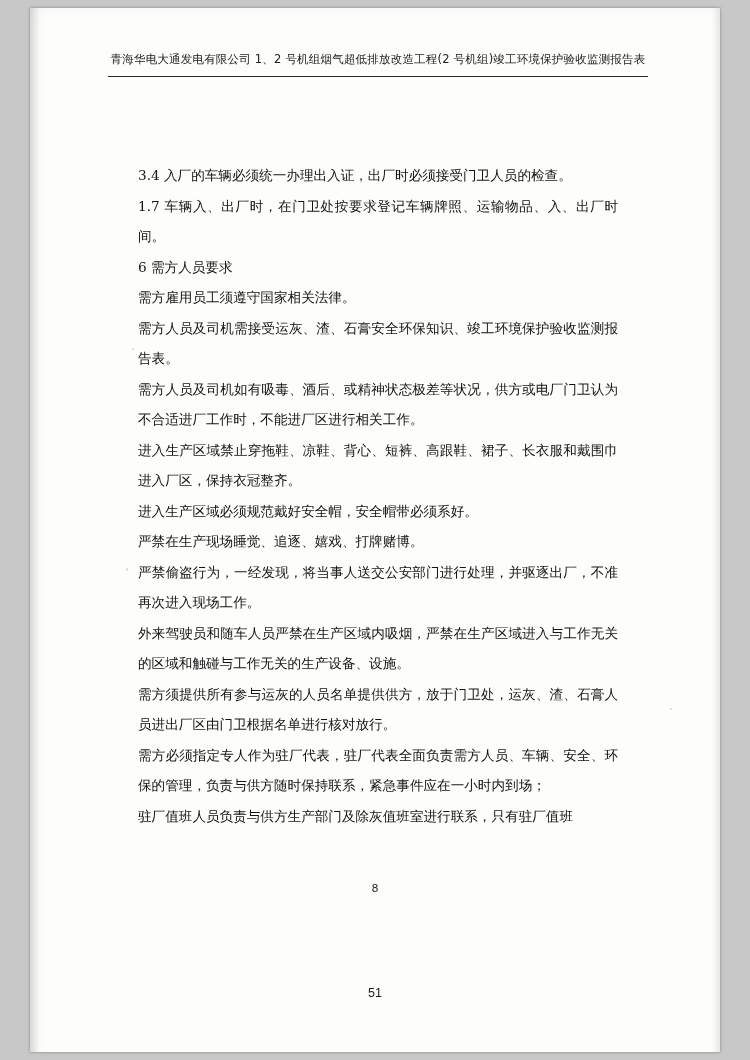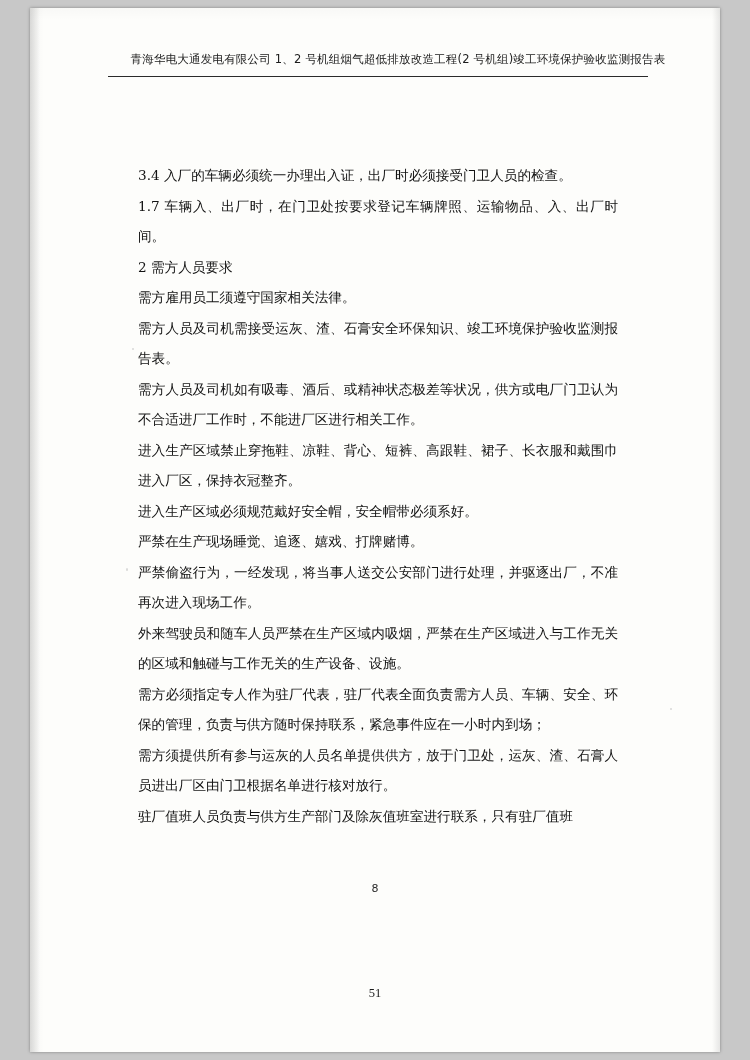--- a/index.html
+++ b/index.html
@@ -35,21 +35,20 @@
     position: absolute;
     left: 78px;
     top: 42px;
     width: 540px;
     text-align: center;
     font-size: 11.5px;
     line-height: 18px;
     color: #1b1b1b;
     letter-spacing: 0.2px;
     font-family: "DejaVu Sans", "Liberation Sans", sans-serif;
-    margin-left: 20px;
   }
   .header-rule {
     position: absolute;
     left: 78px;
     top: 68px;
     width: 540px;
     height: 1px;
     background: #2a2a2a;
   }
   .body-text {
@@ -84,21 +83,21 @@
     font-family: "DejaVu Sans", "Liberation Sans", sans-serif;
   }
   .page-number {
     position: absolute;
     left: 0;
     top: 978px;
     width: 690px;
     text-align: center;
     font-size: 12.5px;
     color: #1b1b1b;
-    font-family: Liberation Serif, serif;
+    font-family: Liberation Sans, sans-serif;
   }
   .edge-shade-left {
     position: absolute;
     left: 0; top: 0;
     width: 10px; height: 1044px;
     background: linear-gradient(90deg, rgba(150,150,150,0.30), rgba(255,255,255,0));
     pointer-events: none;
   }
   .edge-shade-right {
     position: absolute;
@@ -126,31 +125,31 @@
     <div class="speck" style="left:102px; top:340px; width:2px; height:2px;"></div>
     <div class="speck" style="left:96px; top:560px; width:2px; height:3px;"></div>
     <div class="speck" style="left:640px; top:700px; width:2px; height:2px;"></div>
 
     <div class="header">青海华电大通发电有限公司 1、2 号机组烟气超低排放改造工程(2 号机组)竣工环境保护验收监测报告表</div>
     <div class="header-rule"></div>
 
     <div class="body-text">
       <p class="p-indent">3.4 入厂的车辆必须统一办理出入证，出厂时必须接受门卫人员的检查。</p>
       <p class="p-indent">1.7 车辆入、出厂时，在门卫处按要求登记车辆牌照、运输物品、入、出厂时间。</p>
-      <p class="p-indent p-heading">2 需方人员要求</p>
+      <p class="p-indent p-heading">6 需方人员要求</p>
       <p class="p-indent">需方雇用员工须遵守国家相关法律。</p>
       <p class="p-indent">需方人员及司机需接受运灰、渣、石膏安全环保知识、竣工环境保护验收监测报告表。</p>
       <p class="p-indent">需方人员及司机如有吸毒、酒后、或精神状态极差等状况，供方或电厂门卫认为不合适进厂工作时，不能进厂区进行相关工作。</p>
       <p class="p-indent">进入生产区域禁止穿拖鞋、凉鞋、背心、短裤、高跟鞋、裙子、长衣服和戴围巾进入厂区，保持衣冠整齐。</p>
       <p class="p-indent">进入生产区域必须规范戴好安全帽，安全帽带必须系好。</p>
       <p class="p-indent">严禁在生产现场睡觉、追逐、嬉戏、打牌赌博。</p>
       <p class="p-indent">严禁偷盗行为，一经发现，将当事人送交公安部门进行处理，并驱逐出厂，不准再次进入现场工作。</p>
       <p class="p-indent">外来驾驶员和随车人员严禁在生产区域内吸烟，严禁在生产区域进入与工作无关的区域和触碰与工作无关的生产设备、设施。</p>
+      <p class="p-indent">需方须提供所有参与运灰的人员名单提供供方，放于门卫处，运灰、渣、石膏人员进出厂区由门卫根据名单进行核对放行。</p>
       <p class="p-indent">需方必须指定专人作为驻厂代表，驻厂代表全面负责需方人员、车辆、安全、环保的管理，负责与供方随时保持联系，紧急事件应在一小时内到场；</p>
-      <p class="p-indent">需方须提供所有参与运灰的人员名单提供供方，放于门卫处，运灰、渣、石膏人员进出厂区由门卫根据名单进行核对放行。</p>
       <p class="p-indent">驻厂值班人员负责与供方生产部门及除灰值班室进行联系，只有驻厂值班</p>
     </div>
 
     <div class="footnote">8</div>
     <div class="page-number">51</div>
 
   </div>
 </div>
 
 </body></html>

